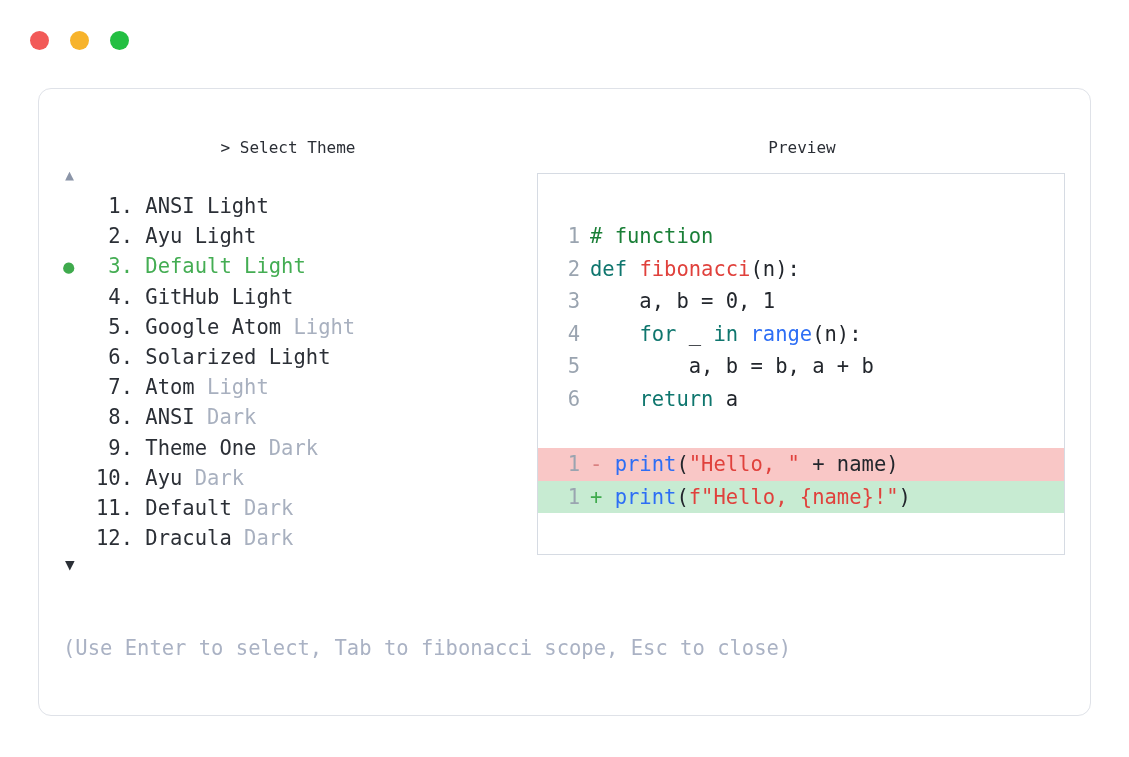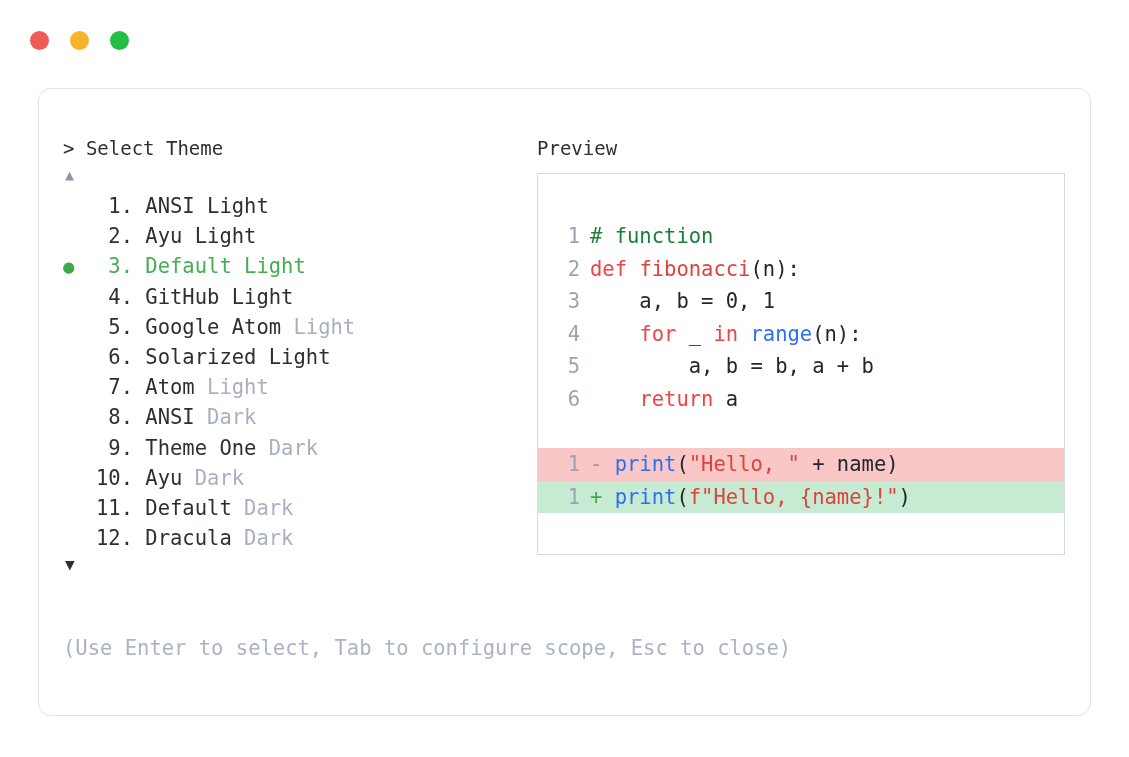--- a/index.html
+++ b/index.html
@@ -25,23 +25,24 @@
     border: 1.5px solid #dfe2e8;
     border-radius: 13px;
     background: #ffffff;
   }
 
   
   .col-left  { position: absolute; left: 24px;  top: 44px; width: 450px; }
   .col-right { position: absolute; left: 498px; top: 44px; width: 530px; }
 
   .header {
-    font-size: 19px; line-height: 30px;
+    font-size: 16px; line-height: 30px;
     color: #2b2f36; white-space: pre;
     letter-spacing: 0px;
+    text-align: center;
   }
 
   .scroll-arrow { font-size: 15px; line-height: 24px; height: 24px; padding-left: 2px; }
   .scroll-arrow.up   { color: #8b95a8; }
   .scroll-arrow.down { color: #2b2f36; font-size: 16px; }
 
   .list { margin-top: 4px; }
   .row {
     display: flex; align-items: baseline;
     font-size: 20.5px; line-height: 30.2px;
@@ -72,21 +73,21 @@
   }
   .cline { padding-left: 16px; }
   .spacer { height: 32.6px; }
 
   .diffline { padding-left: 16px; display: block; width: 100%; }
   .diffline.del { background: #f9c7c6; }
   .diffline.add { background: #c7ebd2; }
   .mark-del { color: #d98080; }
   .mark-add { color: #3faa4d; }
 
-  .kw      { color: #ef4444; margin-top: 40px; }
+  .kw      { color: #0f766e; margin-top: 40px; }
   .fn      { color: #e0413c; }
   .comment { color: #1a7f37; }
   .str     { color: #e0413c; }
   .plain   { color: #22262c; }
   .builtin { color: #2d6ef5; text-align: center; }
 
   
   .footer {
     position: absolute; left: 24px; bottom: 52px;
     font-size: 20.5px; line-height: 30px;
@@ -126,16 +127,16 @@
       <div class="scroll-arrow down">▼</div>
     </div>
 
     <div class="col-right">
       <div class="header">Preview</div>
       <div class="preview-box">
         <div class="code" id="code-block"><div class="cline"><span class="ln">1</span><span class="comment"># function</span></div><div class="cline"><span class="ln">2</span><span class="kw">def </span><span class="fn">fibonacci</span><span class="plain">(n):</span></div><div class="cline"><span class="ln">3</span><span class="plain">    a, b = 0, 1</span></div><div class="cline"><span class="ln">4</span><span class="plain">    </span><span class="kw">for</span><span class="plain"> _ </span><span class="kw">in</span><span class="plain"> </span><span class="builtin">range</span><span class="plain">(n):</span></div><div class="cline"><span class="ln">5</span><span class="plain">        a, b = b, a + b</span></div><div class="cline"><span class="ln">6</span><span class="plain">    </span><span class="kw">return</span><span class="plain"> a</span></div><div class="spacer"></div><div class="diffline del"><span class="ln">1</span><span class="mark-del">- </span><span class="builtin">print</span><span class="plain">(</span><span class="str">"Hello, "</span><span class="plain"> + name)</span></div><div class="diffline add"><span class="ln">1</span><span class="mark-add">+ </span><span class="builtin">print</span><span class="plain">(</span><span class="str">f"Hello, {name}!"</span><span class="plain">)</span></div></div>
       </div>
     </div>
 
-    <div class="footer">(Use Enter to select, Tab to configure scope, Esc to close)</div>
+    <div class="footer">(Use Enter to select, Tab to fibonacci scope, Esc to close)</div>
   </div>
 
 </div>
 
 </body></html>

